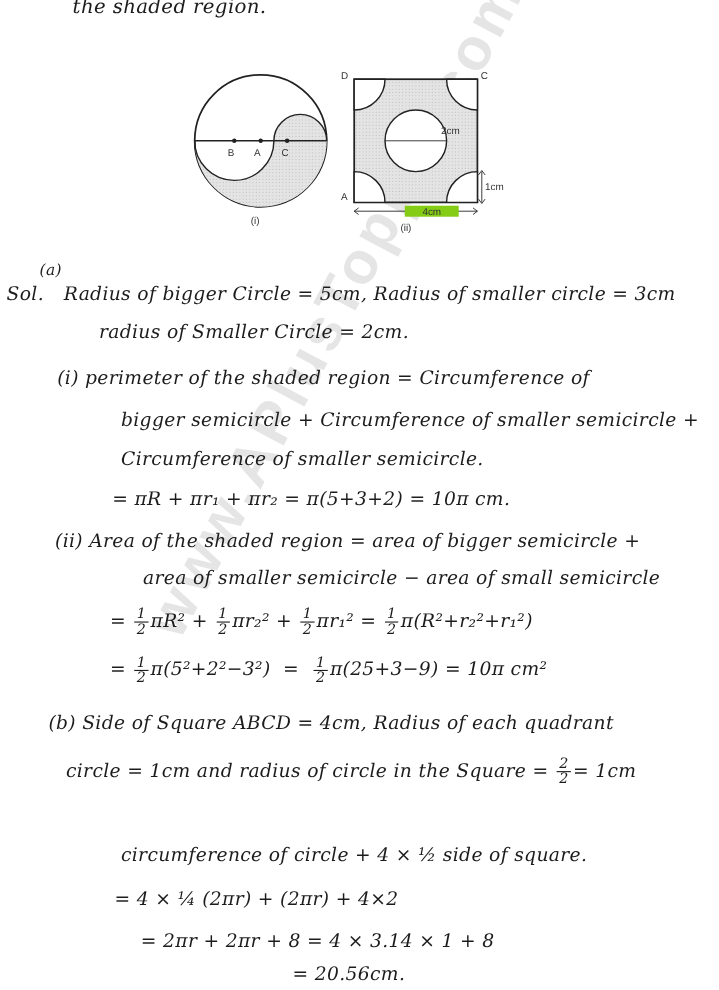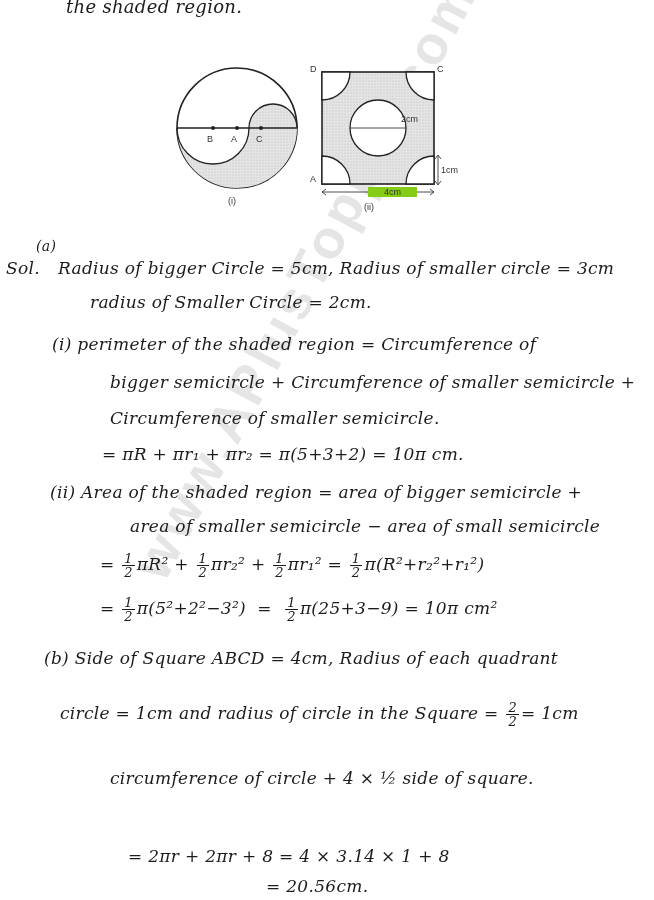--- a/index.html
+++ b/index.html
@@ -111,22 +111,23 @@
 
   <div class="hw" style="left:100px; top:596px;">
     =
     <span class="frac"><span class="n">1</span><span class="d">2</span></span><span>π(5²+2²−3²)</span>
     &nbsp;=&nbsp;
     <span class="frac"><span class="n">1</span><span class="d">2</span></span><span>π(25+3−9)</span>
     <span>= 10π cm²</span>
   </div>
 
   <div class="hw" style="left:44px; top:648px;">(b) Side of Square ABCD = 4cm, Radius of each quadrant</div>
-  <div class="hw" style="left:60px; top:688px;margin-top:13px;">
+  <div class="hw" style="left:60px; top:688px;">
     <span>circle = 1cm and radius of circle in the Square =</span>
     <span class="frac"><span class="n">2</span><span class="d">2</span></span><span>= 1cm</span>
   </div>
   <div class="hw" style="left:110px; top:768px;">circumference of circle + 4 × ½ side of square.</div>
 
+  <div class="hw" style="left:104px; top:808px;">= 4 × ¼ (2πr) + (2πr) + 4×2</div>
   <div class="hw" style="left:104px; top:846px;margin-left:24px;">= 2πr + 2πr + 8 = 4 × 3.14 × 1 + 8</div>
   <div class="hw" style="left:266px; top:876px;">= 20.56cm.</div>
 
 </div>
 
 </body></html>

